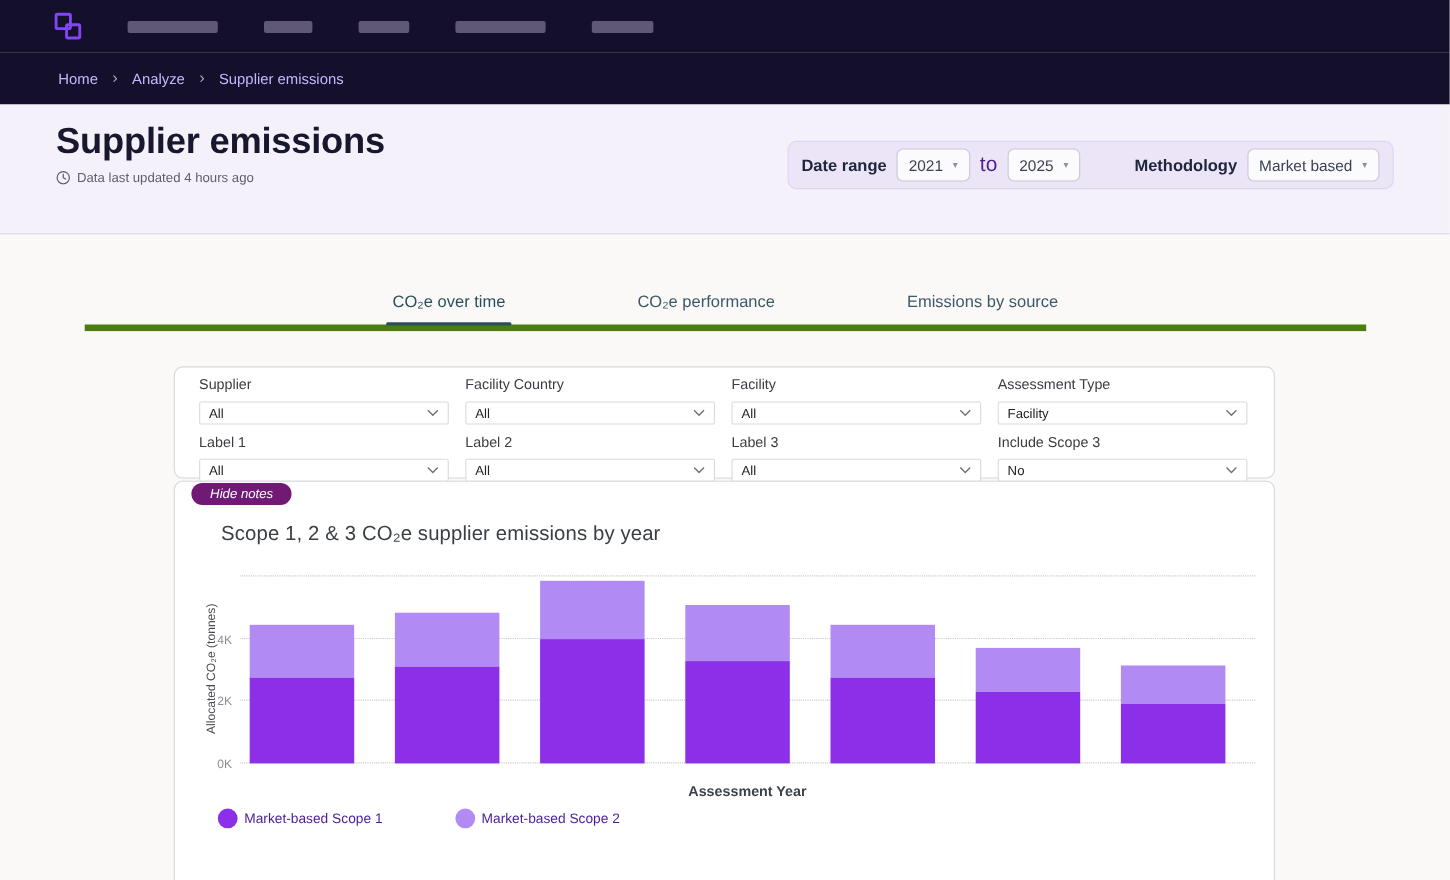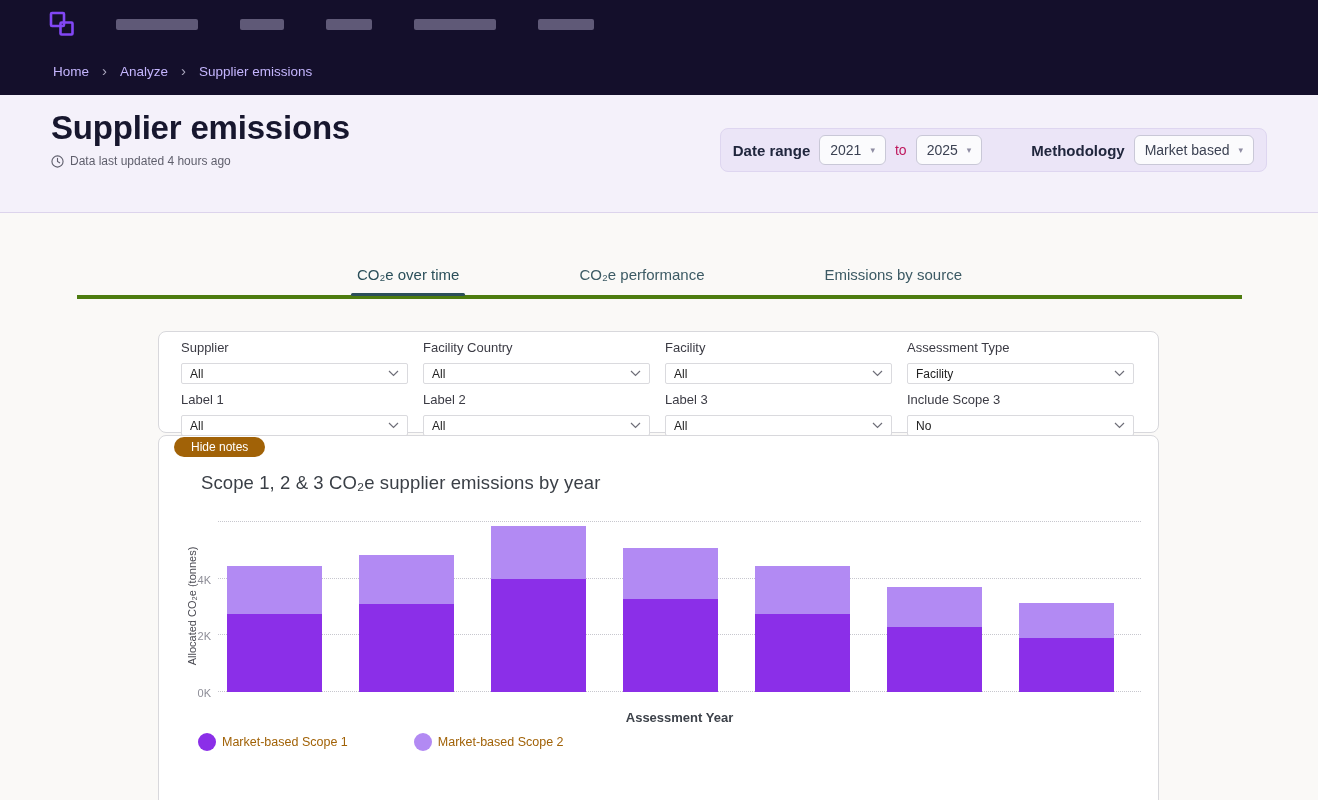--- a/index.html
+++ b/index.html
@@ -24,55 +24,55 @@
 
   
   .page-header { height:118px; background:#f4f1fa; border-bottom:1px solid #dcd4ec; position:relative; padding:14px 51px 0; }
   .page-title { font-size:33px; font-weight:600; color:#17172e; letter-spacing:-0.2px; }
   .updated { display:flex; align-items:center; gap:6px; margin-top:7px; color:#5f5f6c; font-size:12px; }
   .controls { position:absolute; top:33px; right:51px; height:44px; background:#ebe5f7; border:1px solid #ded6f0; border-radius:8px; display:flex; align-items:center; padding:0 12px; gap:9px; }
   .ctl-label { font-size:15px; font-weight:700; color:#20263d; }
   .ctl-label.method { margin-left:40px; }
   .hdr-select { background:#fbfbfd; border:1px solid #c9c8d7; border-radius:6px; height:30px; padding:0 10px; font-size:14px; color:#3c4253; display:flex; align-items:center; gap:9px; cursor:pointer; font-family:inherit; }
   .hdr-select .caret { color:#8f8da3; font-size:9px; }
-  .to-word { font-size:14px; color:#be185d; }
-
-  
-  .tabs { margin:48px 76px 0 77px; border-bottom:4px solid #4d7c0f; display:flex; justify-content:center; gap:108px; }
+  .to-word { font-size:19px; color:#4c1d95; }
+
+  
+  .tabs { margin:48px 76px 0 77px; border-bottom:6px solid #4d7c0f; display:flex; justify-content:center; gap:108px; }
   .tab { font-size:15px; color:#3c5a64; padding:5px 6px 12px; cursor:pointer; position:relative; }
   .tab.active { color:#2b4f5a; }
   .tab.active::after { content:""; position:absolute; left:0; right:0; bottom:-1px; height:3px; background:#2b4f5a; border-radius:2px; }
 
   
   .card { width:1001px; margin-left:158px; background:#fff; border:1px solid #d8d8dc; border-radius:8px; }
   .filter-card { margin-top:32px; height:102px; padding:6px 24px 10px 22px; }
   .filter-grid { display:grid; grid-template-columns:repeat(4,1fr); column-gap:15px; row-gap:6px; }
   .field label { display:block; font-size:13px; color:#3b3b44; margin-bottom:8px; margin-top:2px; }
   .select { height:21px; border:1px solid #dadade; border-radius:2px; background:#fff; display:flex; align-items:center; justify-content:space-between; padding:0 8px; font-size:12px; color:#222; cursor:pointer; }
   .clear-row { text-align:right; margin-top:4px; }
   .clear-btn { font-family:inherit; font-size:12.5px; color:#8a50e8; background:#fff; border:1px solid #b79af0; border-radius:4px; padding:4px 14px; cursor:pointer; }
 
   .chart-card { margin-top:2px; height:400px; position:relative; }
-  .hide-notes { position:absolute; top:1px; left:15px; background:#a16207; color:#fff; border:none; border-radius:10px; font-size:12px; font-family:inherit; padding:3px 17px; cursor:pointer; }
+  .hide-notes { position:absolute; top:1px; left:15px; background:#701a75; color:#fff; border:none; border-radius:10px; font-size:12px; font-family:inherit; padding:3px 17px; cursor:pointer;font-style:italic; }
   .chart-title { font-size:18.5px; font-weight:400; color:#3a3f46; margin:36px 0 0 42px; letter-spacing:0.1px; }
 
   
   .chart-area { position:relative; height:250px; margin-top:28px; }
   .y-axis-label { position:absolute; left:-42px; top:78px; width:150px; text-align:center; transform:rotate(-90deg); font-size:11px; color:#4a4a52; white-space:nowrap; }
   .yticks { position:absolute; left:14px; top:0; width:38px; height:170px; }
   .ytick { position:absolute; right:0; font-size:11px; color:#8d8d97; }
   .plot { position:absolute; left:59px; top:0; width:923px; height:170px; }
   .gridline { position:absolute; left:0; right:0; border-top:1px dotted #c7c7ce; }
   .bars { position:absolute; left:0; right:0; top:0; bottom:0; display:flex; align-items:flex-end; justify-content:space-between; padding:0 27px 0 9px; }
   .bar { width:95px; display:flex; flex-direction:column-reverse; }
   .x-axis-label { position:absolute; left:59px; top:188px; width:923px; text-align:center; font-size:13px; color:#3d424a;font-weight:bold; }
   .legend { position:absolute; left:39px; top:211px; display:flex; gap:66px; }
   .legend-item { display:flex; align-items:center; gap:6px; cursor:pointer; }
   .legend-dot { width:18px; height:18px; border-radius:50%; }
-  .legend-label { font-size:12.5px; color:#a16207; }
+  .legend-label { font-size:12.5px; color:#4c1d95; }
 </style>
 </head>
 <body>
 
 <header class="topbar">
   <div class="logo">
     <svg width="26" height="26" viewBox="0 0 26 26" fill="none">
       <rect x="2" y="2" width="13" height="13" rx="1" stroke="#8247f5" stroke-width="2.6"></rect>
       <rect x="11.5" y="11.5" width="12" height="12" rx="1" stroke="#8247f5" stroke-width="2.6"></rect>
     </svg>

